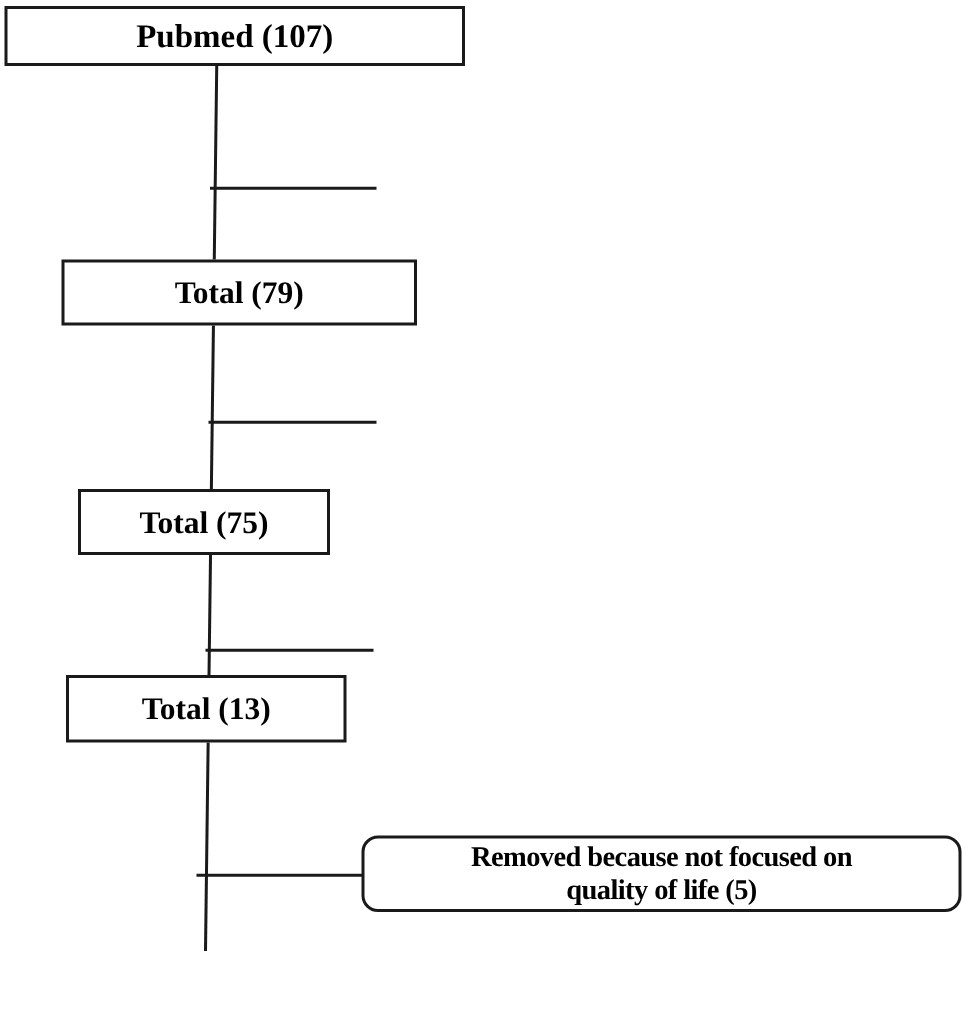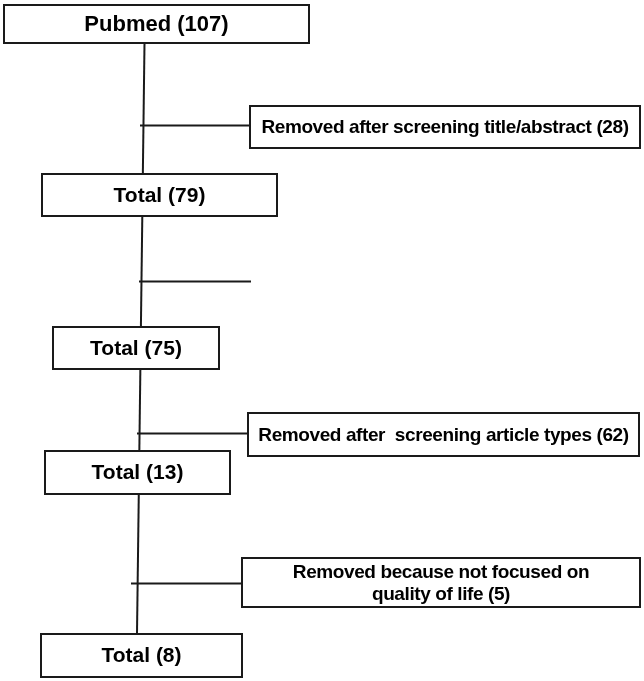--- a/index.html
+++ b/index.html
@@ -6,21 +6,21 @@
     margin: 0;
     padding: 0;
     background: #ffffff;
   }
   .canvas {
     position: relative;
     width: 644px;
     height: 681px;
     background: var(--bg, #ffffff);
     overflow: hidden;
-    font-family: Liberation Sans, sans-serif;
+    font-family: Liberation Serif, serif;
     font-weight: bold;
     color: var(--text, #000000);
   }
   .connectors {
     position: absolute;
     left: 0;
     top: 0;
     width: 644px;
     height: 681px;
     z-index: 0;
@@ -44,21 +44,21 @@
     left: 3px; top: 4px; width: 307px; height: 40px;
     font-size: 22px;
   }
   .node-removed {
     font-size: 19px;
     letter-spacing: -0.4px;
   }
   .node-removed-1 { left: 249px; top: 105px; width: 392px; height: 44px; }
   .node-removed-2 { left: 249px; top: 258px; width: 392px; height: 45px; }
   .node-removed-3 { left: 247px; top: 412px; width: 393px; height: 45px; }
-  .node-removed-4 { left: 241px; top: 557px; width: 400px; height: 51px; }
+  .node-removed-4 { left: 241px; top: 557px; width: 400px; height: 51px; border-radius: 11px; }
   .node-total {
     font-size: 21px;
   }
   .node-total-1 { left: 41px; top: 173px; width: 237px; height: 44px; }
   .node-total-2 { left: 52px; top: 326px; width: 168px; height: 44px; }
   .node-total-3 { left: 44px; top: 450px; width: 187px; height: 45px; }
   .node-total-4 { left: 40px; top: 633px; width: 203px; height: 45px; }
 </style>
 </head>
 <body>
@@ -70,43 +70,34 @@
     <line x1="140" y1="125.5" x2="251" y2="125.5" stroke="#1a1a1a" stroke-width="2"></line>
     <line x1="139" y1="281.5" x2="251" y2="281.5" stroke="#1a1a1a" stroke-width="2"></line>
     <line x1="137" y1="433.5" x2="249" y2="433.5" stroke="#1a1a1a" stroke-width="2"></line>
     <line x1="131" y1="583.5" x2="243" y2="583.5" stroke="#1a1a1a" stroke-width="2"></line>
   </svg>
 
   <div class="node node-source">
     <span class="label">Pubmed (107)</span>
   </div>
 
-  <div class="node node-removed node-removed-1">
-    <span class="label">Removed after screening title/abstract (28)</span>
-  </div>
 
   <div class="node node-total node-total-1">
     <span class="label">Total (79)</span>
   </div>
 
 
   <div class="node node-total node-total-2">
     <span class="label">Total (75)</span>
   </div>
 
-  <div class="node node-removed node-removed-3">
-    <span class="label">Removed after  screening article types (62)</span>
-  </div>
 
   <div class="node node-total node-total-3">
     <span class="label">Total (13)</span>
   </div>
 
   <div class="node node-removed node-removed-4">
     <span class="label">Removed because not focused on
 quality of life (5)</span>
   </div>
 
-  <div class="node node-total node-total-4">
-    <span class="label">Total (8)</span>
-  </div>
 
 </div>
 
 </body></html>

